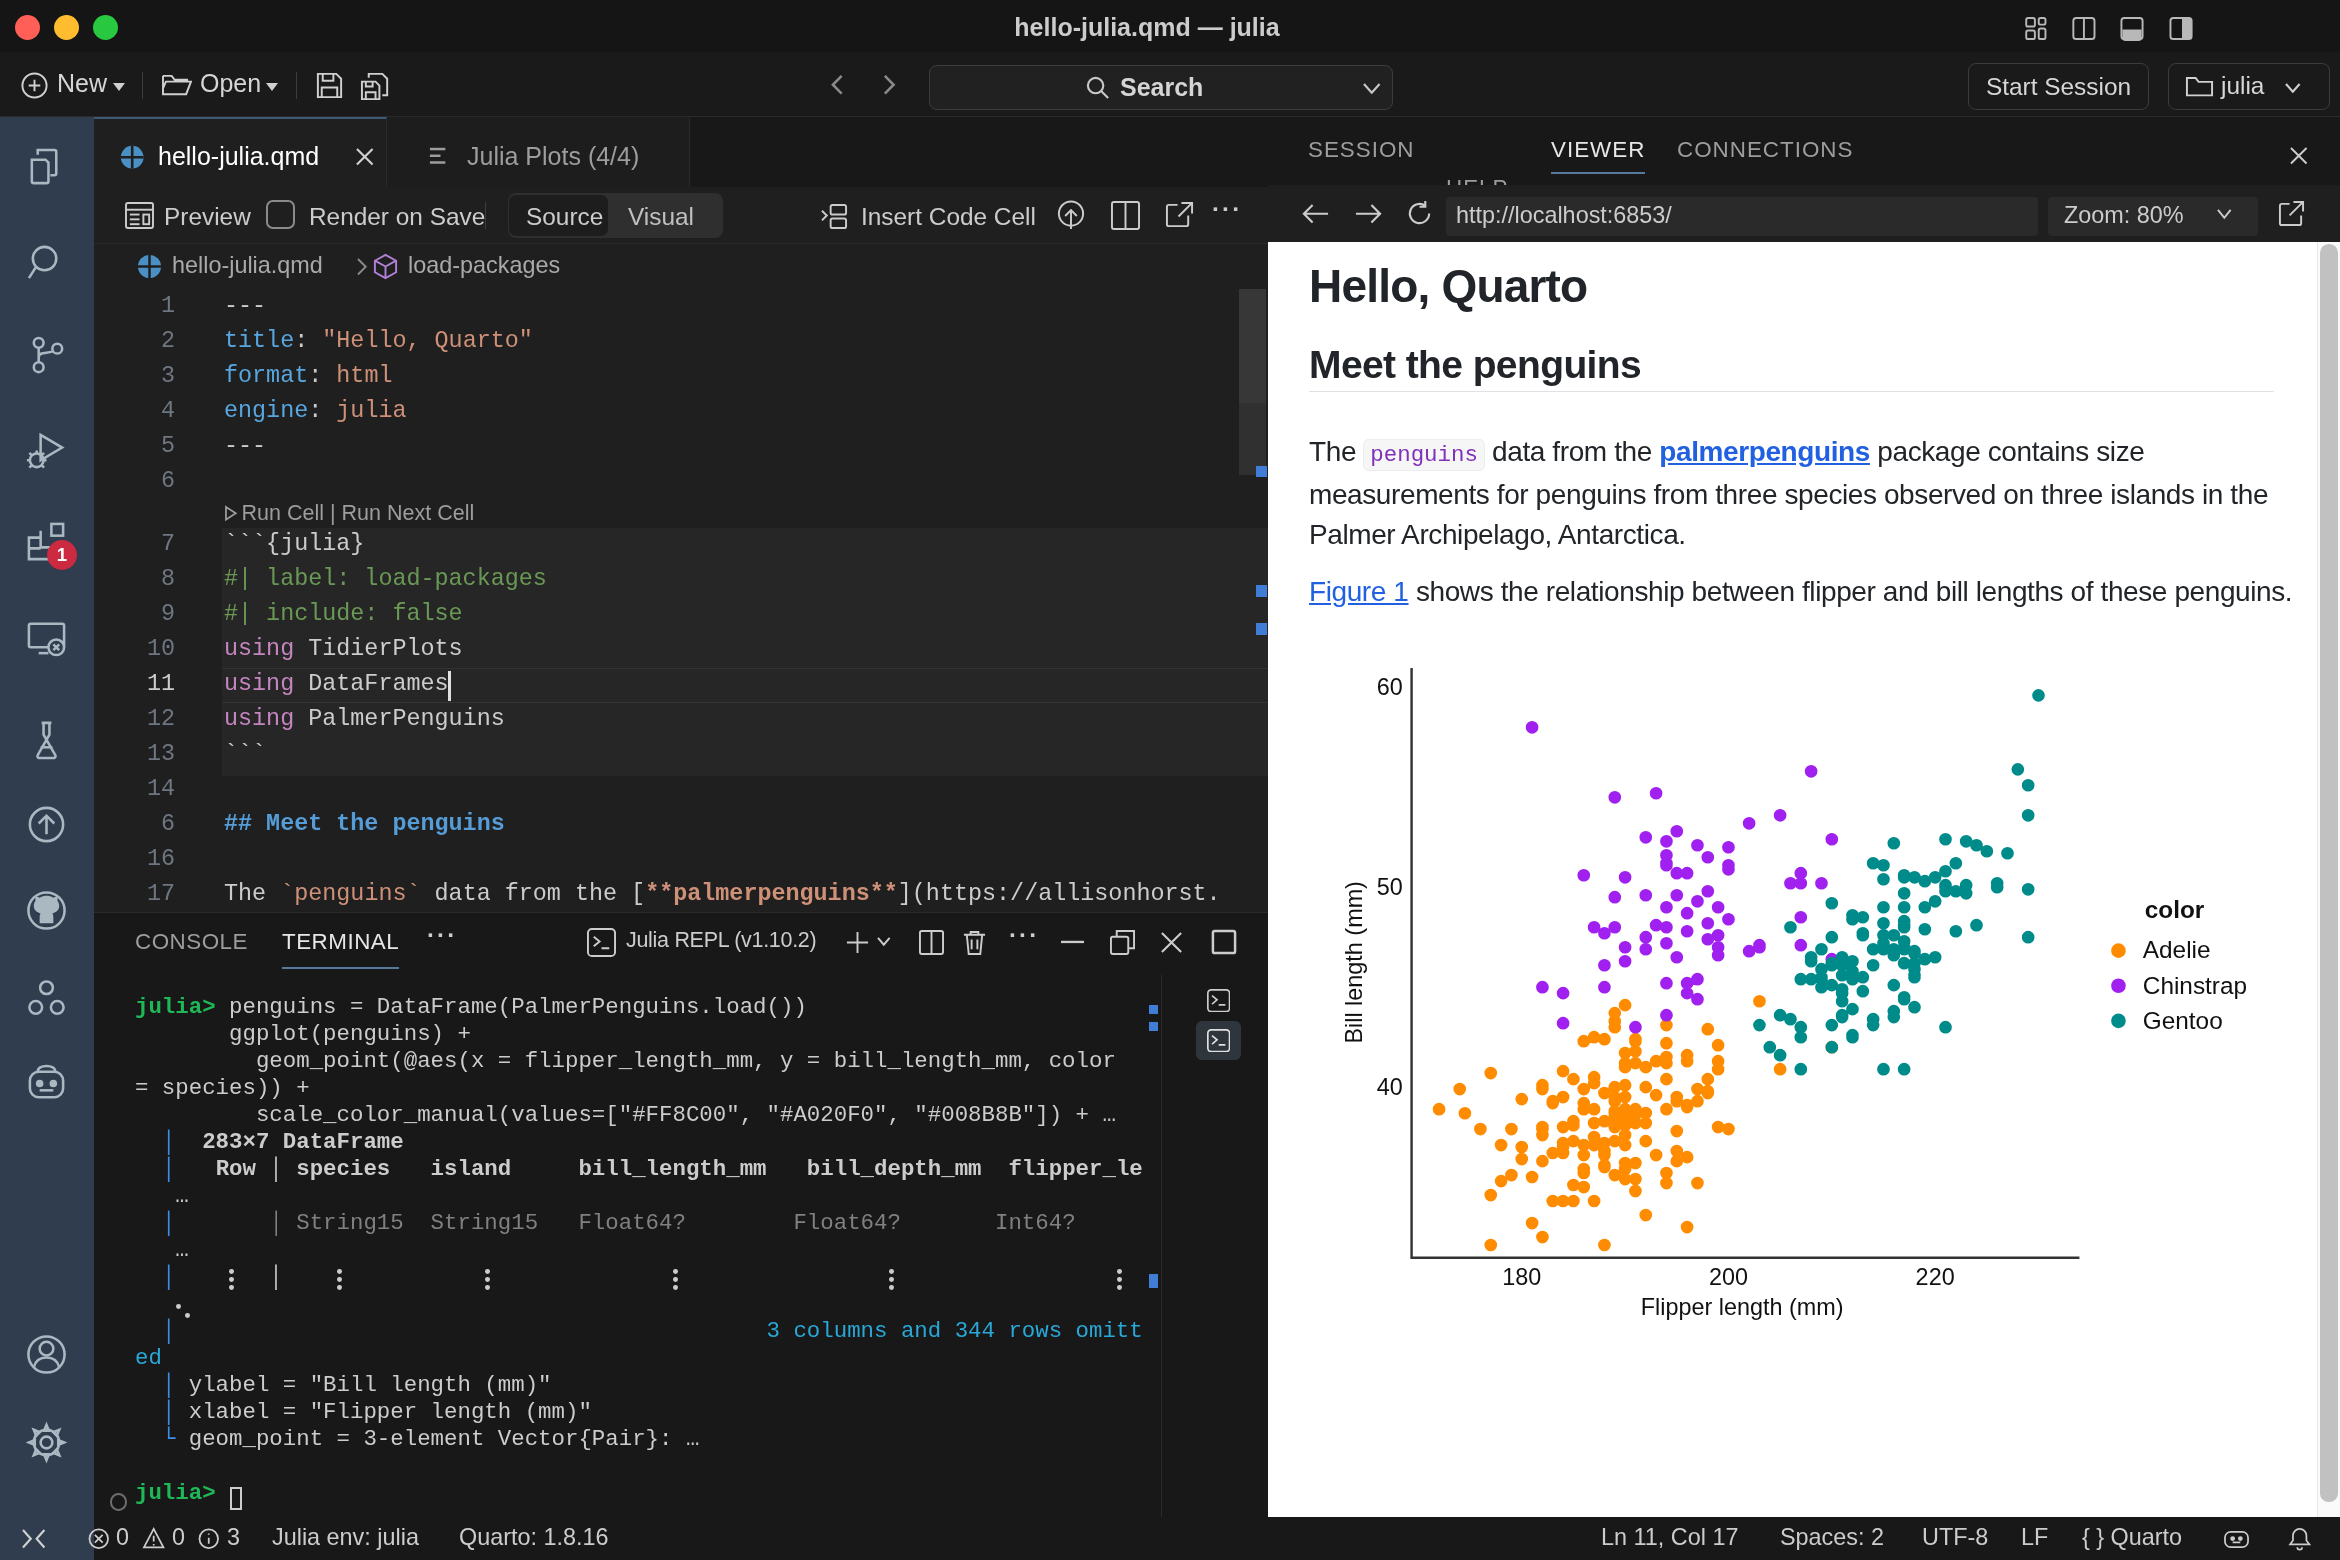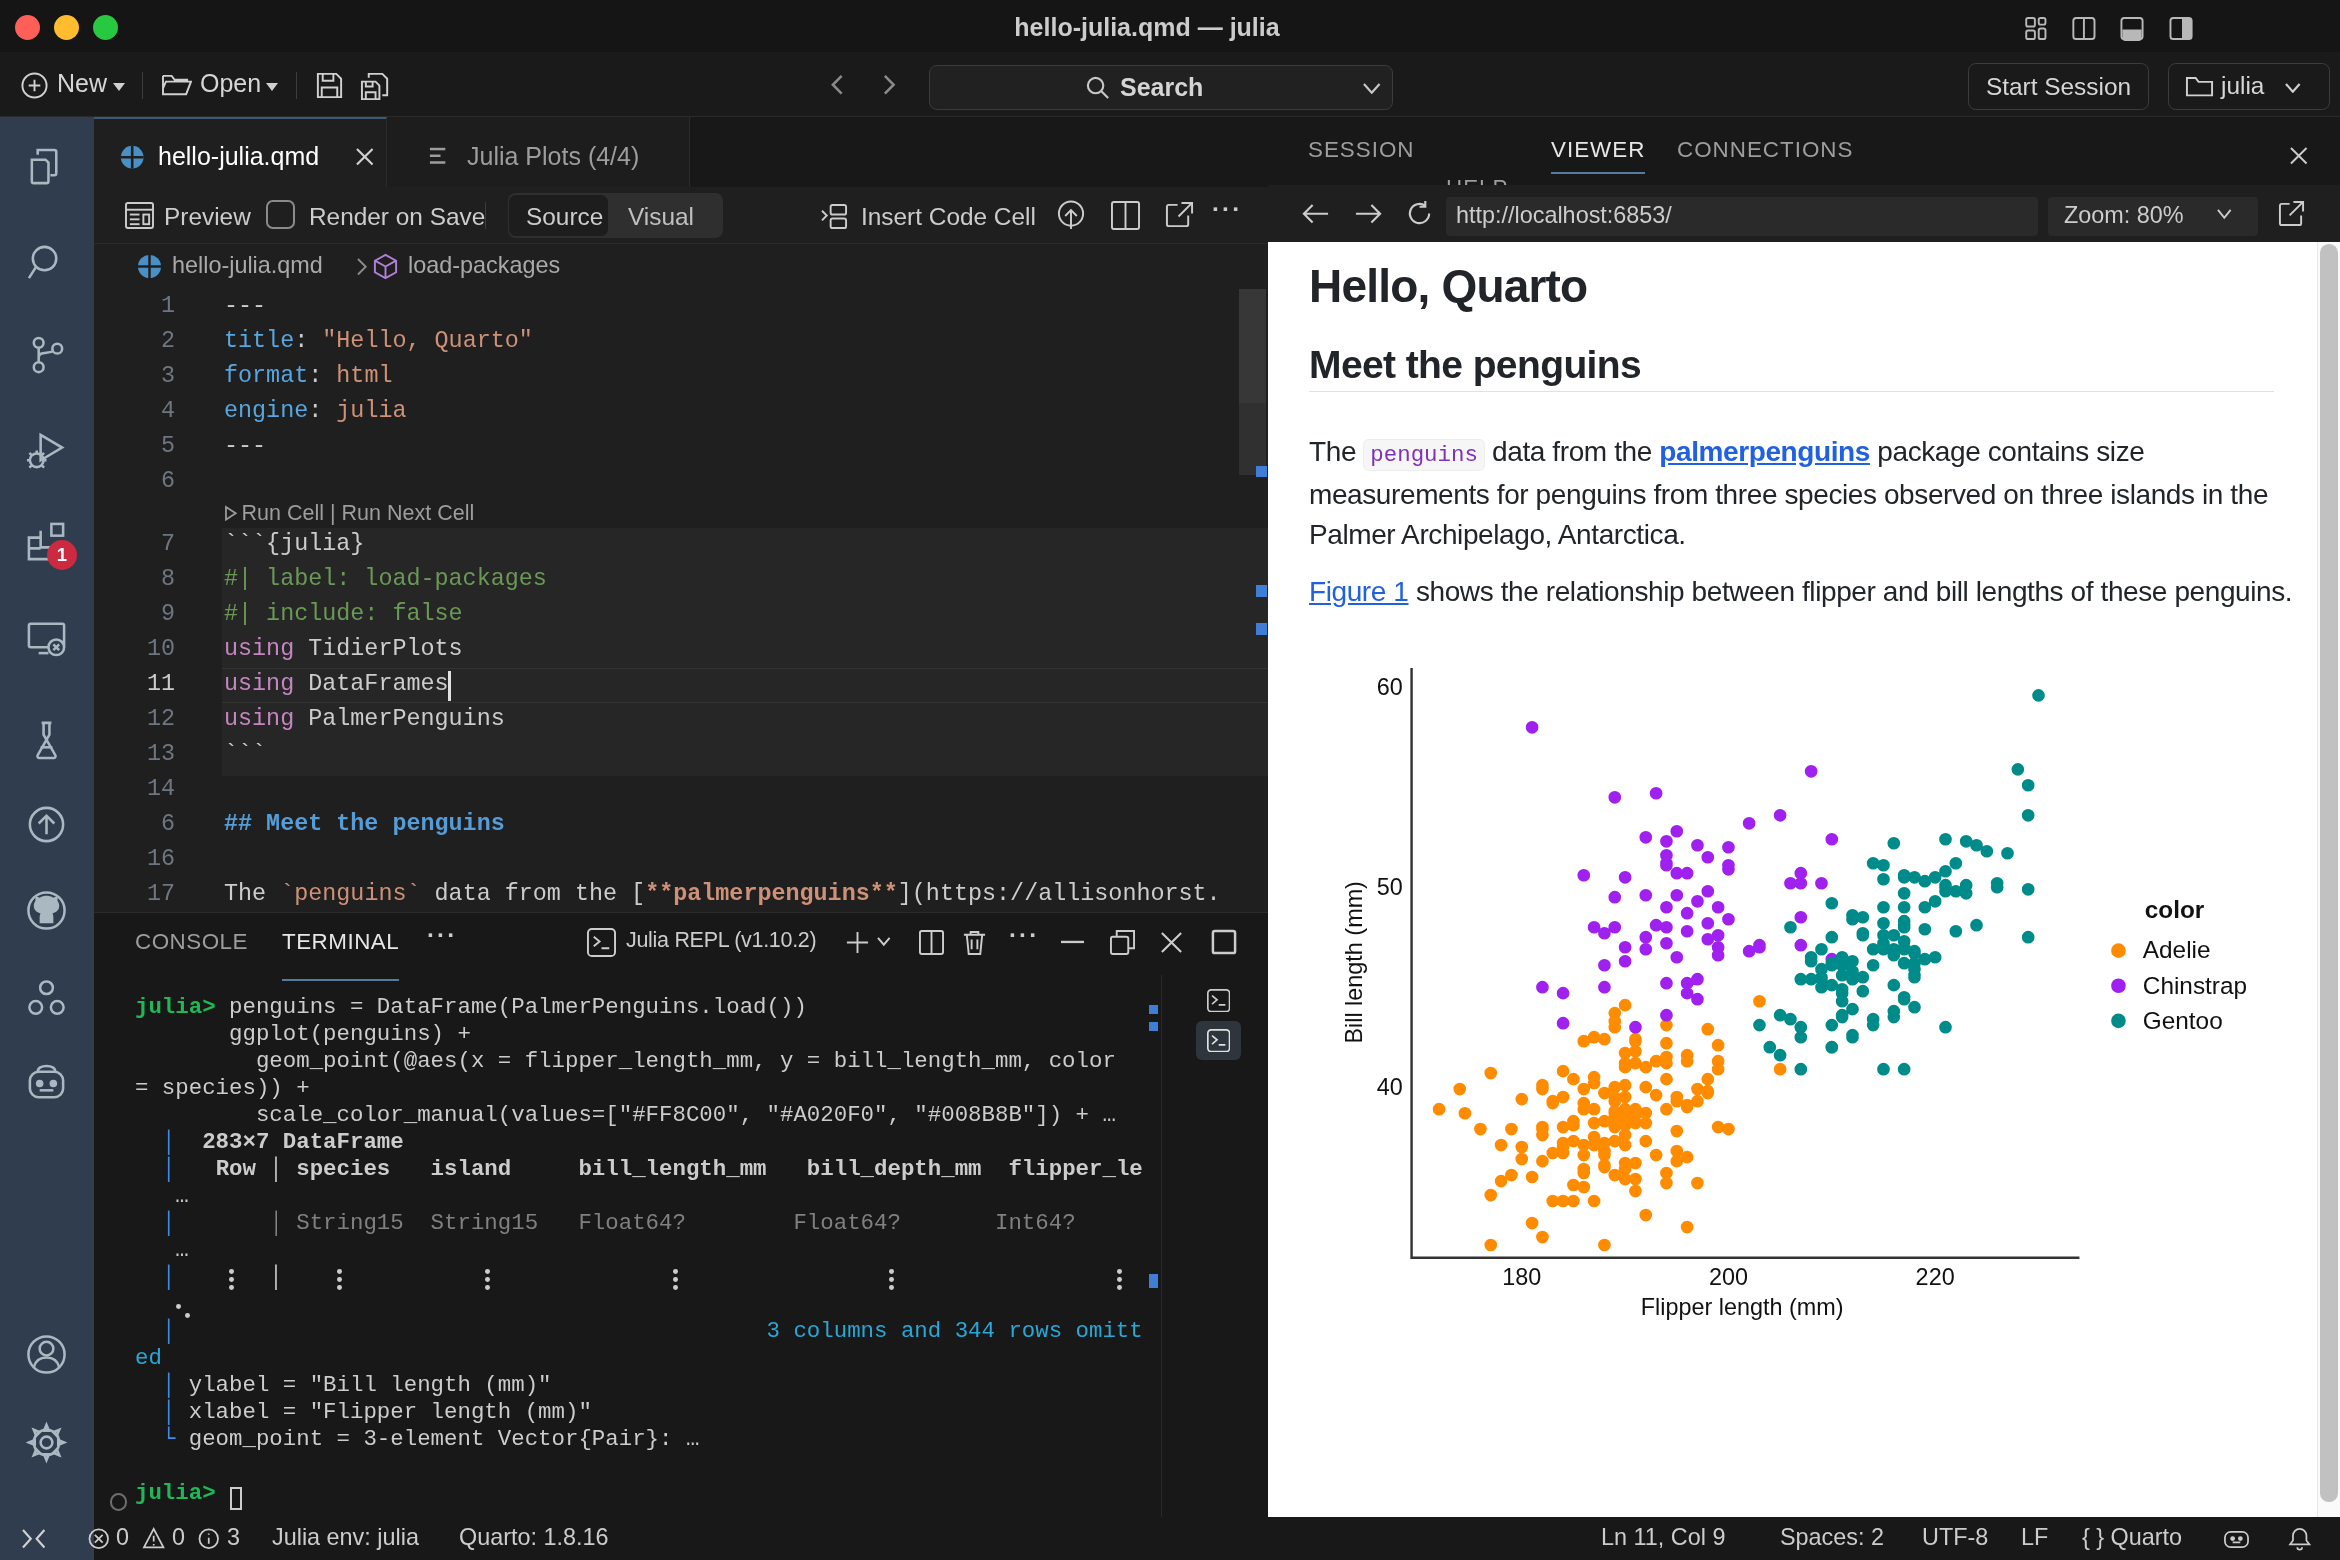--- a/index.html
+++ b/index.html
@@ -320,21 +320,21 @@
   <div class="abs" style="left:1145px;top:0px;width:27px;height:114px;background:#373737;"></div>
   <div class="abs" style="left:1145px;top:114px;width:27px;height:72px;background:#303030;"></div>
   <div class="abs" style="left:1162px;top:177px;width:10.7px;height:10.7px;background:#3f7dd6;"></div>
   <div class="abs" style="left:1162px;top:296px;width:10.7px;height:11.7px;background:#3f7dd6;"></div>
   <div class="abs" style="left:1162px;top:334px;width:10.7px;height:11.7px;background:#3f7dd6;"></div>
 </div>
 
 <div class="abs" style="left:94px;top:912px;width:1174px;height:606px;background:#181818;border-top:1px solid #2b2b2b;"></div>
 <div id="panel-header" class="abs" style="left:94px;top:913px;width:1174px;height:62px;font-size:22.4px;">
   <div class="abs" style="left:41px;top:15.6px;color:#9d9d9d;letter-spacing:0.5px;">CONSOLE</div>
-  <div class="abs" style="left:188px;top:15.6px;color:#e7e7e7;letter-spacing:0.5px;padding-bottom:24px;border-bottom:2px solid #557a9e;">TERMINAL</div>
+  <div class="abs" style="left:188px;top:15.6px;color:#e7e7e7;letter-spacing:0.5px;padding-bottom:12px;border-bottom:2px solid #557a9e;">TERMINAL</div>
   <div class="abs" style="left:333px;top:7.8px;color:#cccccc;letter-spacing:2px;font-weight:bold;font-size:24.4px;">···</div>
   <svg class="abs" style="left:493px;top:14.6px;" width="29" height="29" viewBox="0 0 30 30">
       <g stroke="#cccccc" stroke-width="2" fill="none">
         <rect x="1" y="1" width="28" height="28" rx="4"></rect>
         <path d="M7 9 l6 5 l-6 5 M15 21 h8"></path>
       </g>
     </svg>
   <div class="abs" style="left:532px;top:14.6px;color:#cccccc;font-size:21.5px;letter-spacing:-0.3px;">Julia REPL (v1.10.2)</div>
   <svg class="abs" style="left:751px;top:16.6px;" width="25" height="25" viewBox="0 0 26 26">
       <path d="M13 2 v22 M2 13 h22" stroke="#cccccc" stroke-width="2"></path>
@@ -517,21 +517,21 @@
   <div class="abs" style="left:172px;top:6.8px;">0</div>
   <svg class="abs" style="left:198px;top:10.7px;" width="21.5" height="21.5" viewBox="0 0 22 22">
       <g stroke="#cccccc" stroke-width="1.8" fill="none">
         <circle cx="11" cy="11" r="9.5"></circle>
         <path d="M11 10 v6 M11 5.5 v1.5"></path>
       </g>
     </svg>
   <div class="abs" style="left:227px;top:6.8px;">3</div>
   <div class="abs" style="left:272px;top:6.8px;">Julia env: julia</div>
   <div class="abs" style="left:459px;top:6.8px;">Quarto: 1.8.16</div>
-  <div class="abs" style="left:1601px;top:6.8px;">Ln 11, Col 9</div>
+  <div class="abs" style="left:1601px;top:6.8px;">Ln 11, Col 17</div>
   <div class="abs" style="left:1780px;top:6.8px;">Spaces: 2</div>
   <div class="abs" style="left:1922px;top:6.8px;">UTF-8</div>
   <div class="abs" style="left:2021px;top:6.8px;">LF</div>
   <div class="abs" style="left:2082px;top:6.8px;">{ } Quarto</div>
   <svg class="abs" style="left:2223px;top:9.8px;" width="27" height="25" viewBox="0 0 28 26">
       <g stroke="#cccccc" stroke-width="1.8" fill="none">
         <rect x="2" y="5" width="24" height="16" rx="6"></rect>
         <circle cx="10" cy="12" r="1.6" fill="#cccccc"></circle>
         <circle cx="18" cy="12" r="1.6" fill="#cccccc"></circle>
         <path d="M10 16 h8"></path>

